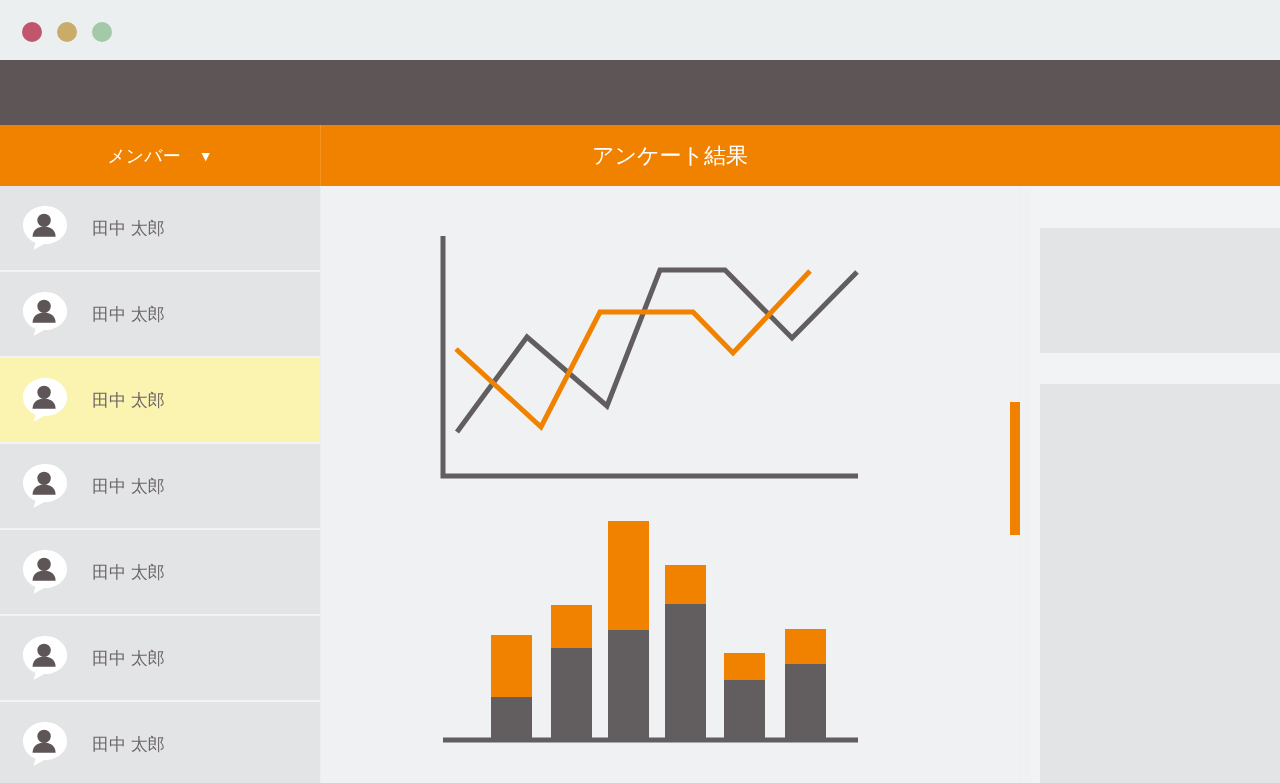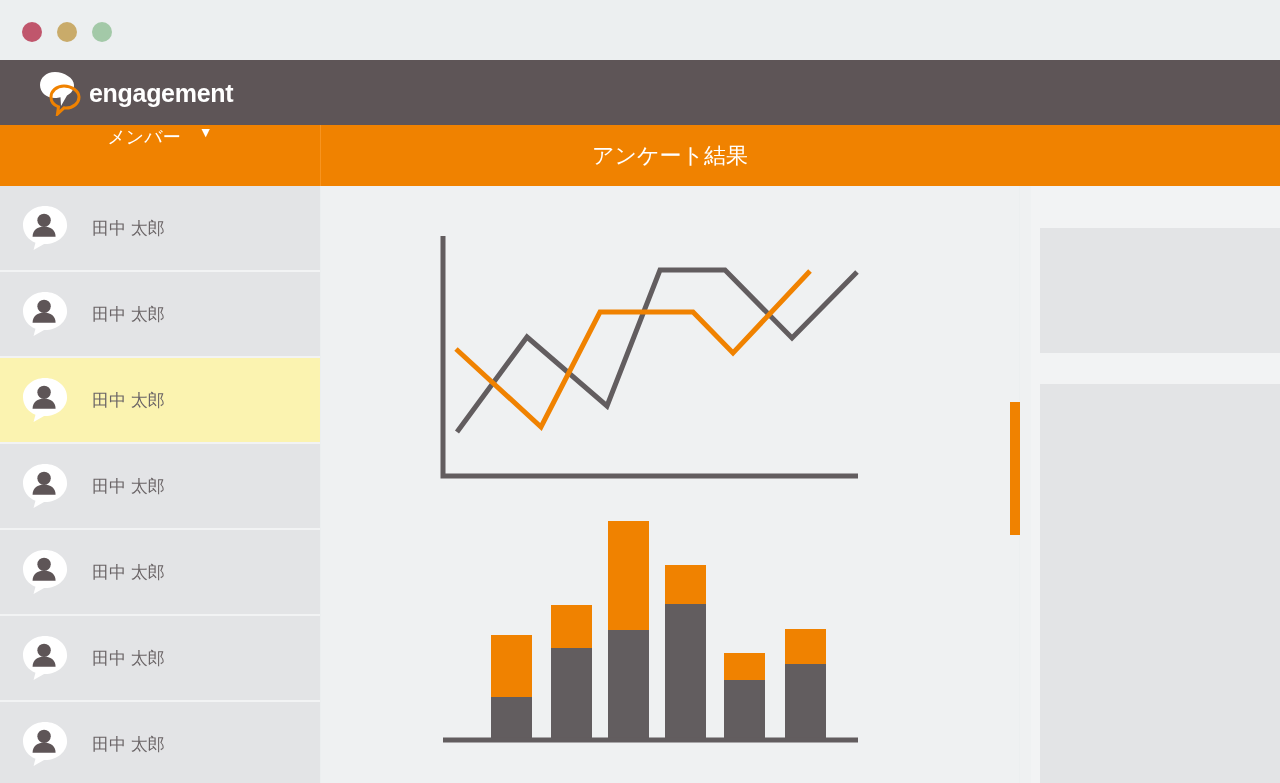--- a/index.html
+++ b/index.html
@@ -128,21 +128,21 @@
     position: absolute;
     left: 0; top: 125px;
     width: 1280px; height: 61px;
     background: #f08200;
   }
   .nav-members {
     position: absolute;
     left: 0; top: 0;
     width: 320px; height: 61px;
     display: flex;
-    align-items: flex-start;
+    align-items: center;
     justify-content: center;
     color: #ffffff;
     font-size: 18px;
     cursor: pointer;
     border-right: 1px solid #f79420;
   }
   .nav-members .caret {
     margin-left: 18px;
     font-size: 14px;
     line-height: 1;
@@ -239,29 +239,20 @@
 <div id="app">
 
   <div class="titlebar">
     <div class="dot dot-close"></div>
     <div class="dot dot-min"></div>
     <div class="dot dot-max"></div>
   </div>
 
   <div class="header">
 
-    <div class="logo-wrap">
-      <div class="logo-mark">
-        <svg width="48" height="46" viewBox="0 0 48 46">
-          <path d="M17 2 C8 2 2 8 2 15 C2 22 8 28 17 28 C19 28 21 27.7 22.5 27.2 L23 36 L29 25.5 C33.5 23.3 36 19.5 36 15 C36 8 26 2 17 2 Z" fill="#ffffff"></path>
-          <path d="M26 16 C18.5 16 13 21 13 27 C13 31.5 16 35.3 20.5 36.8 L19.5 44 L26 37.8 C26.7 37.9 27.4 38 28 38 C35.5 38 41 33 41 27 C41 21 33.5 16 26 16 Z" fill="none" stroke="#f08200" stroke-width="3"></path>
-        </svg>
-      </div>
-      <span class="logo-text">engagement</span>
-    </div>
 
     <div class="search-box">
       <span class="search-icon-slot">
         <svg width="20" height="22" viewBox="0 0 20 22">
           <circle cx="9" cy="8.5" r="6.2" fill="none" stroke="#ffffff" stroke-width="2"></circle>
           <line x1="5" y1="13.5" x2="2.5" y2="19" stroke="#ffffff" stroke-width="2" stroke-linecap="round"></line>
         </svg>
       </span>
       <input class="search-input" type="text" placeholder="" style="">
     </div>

